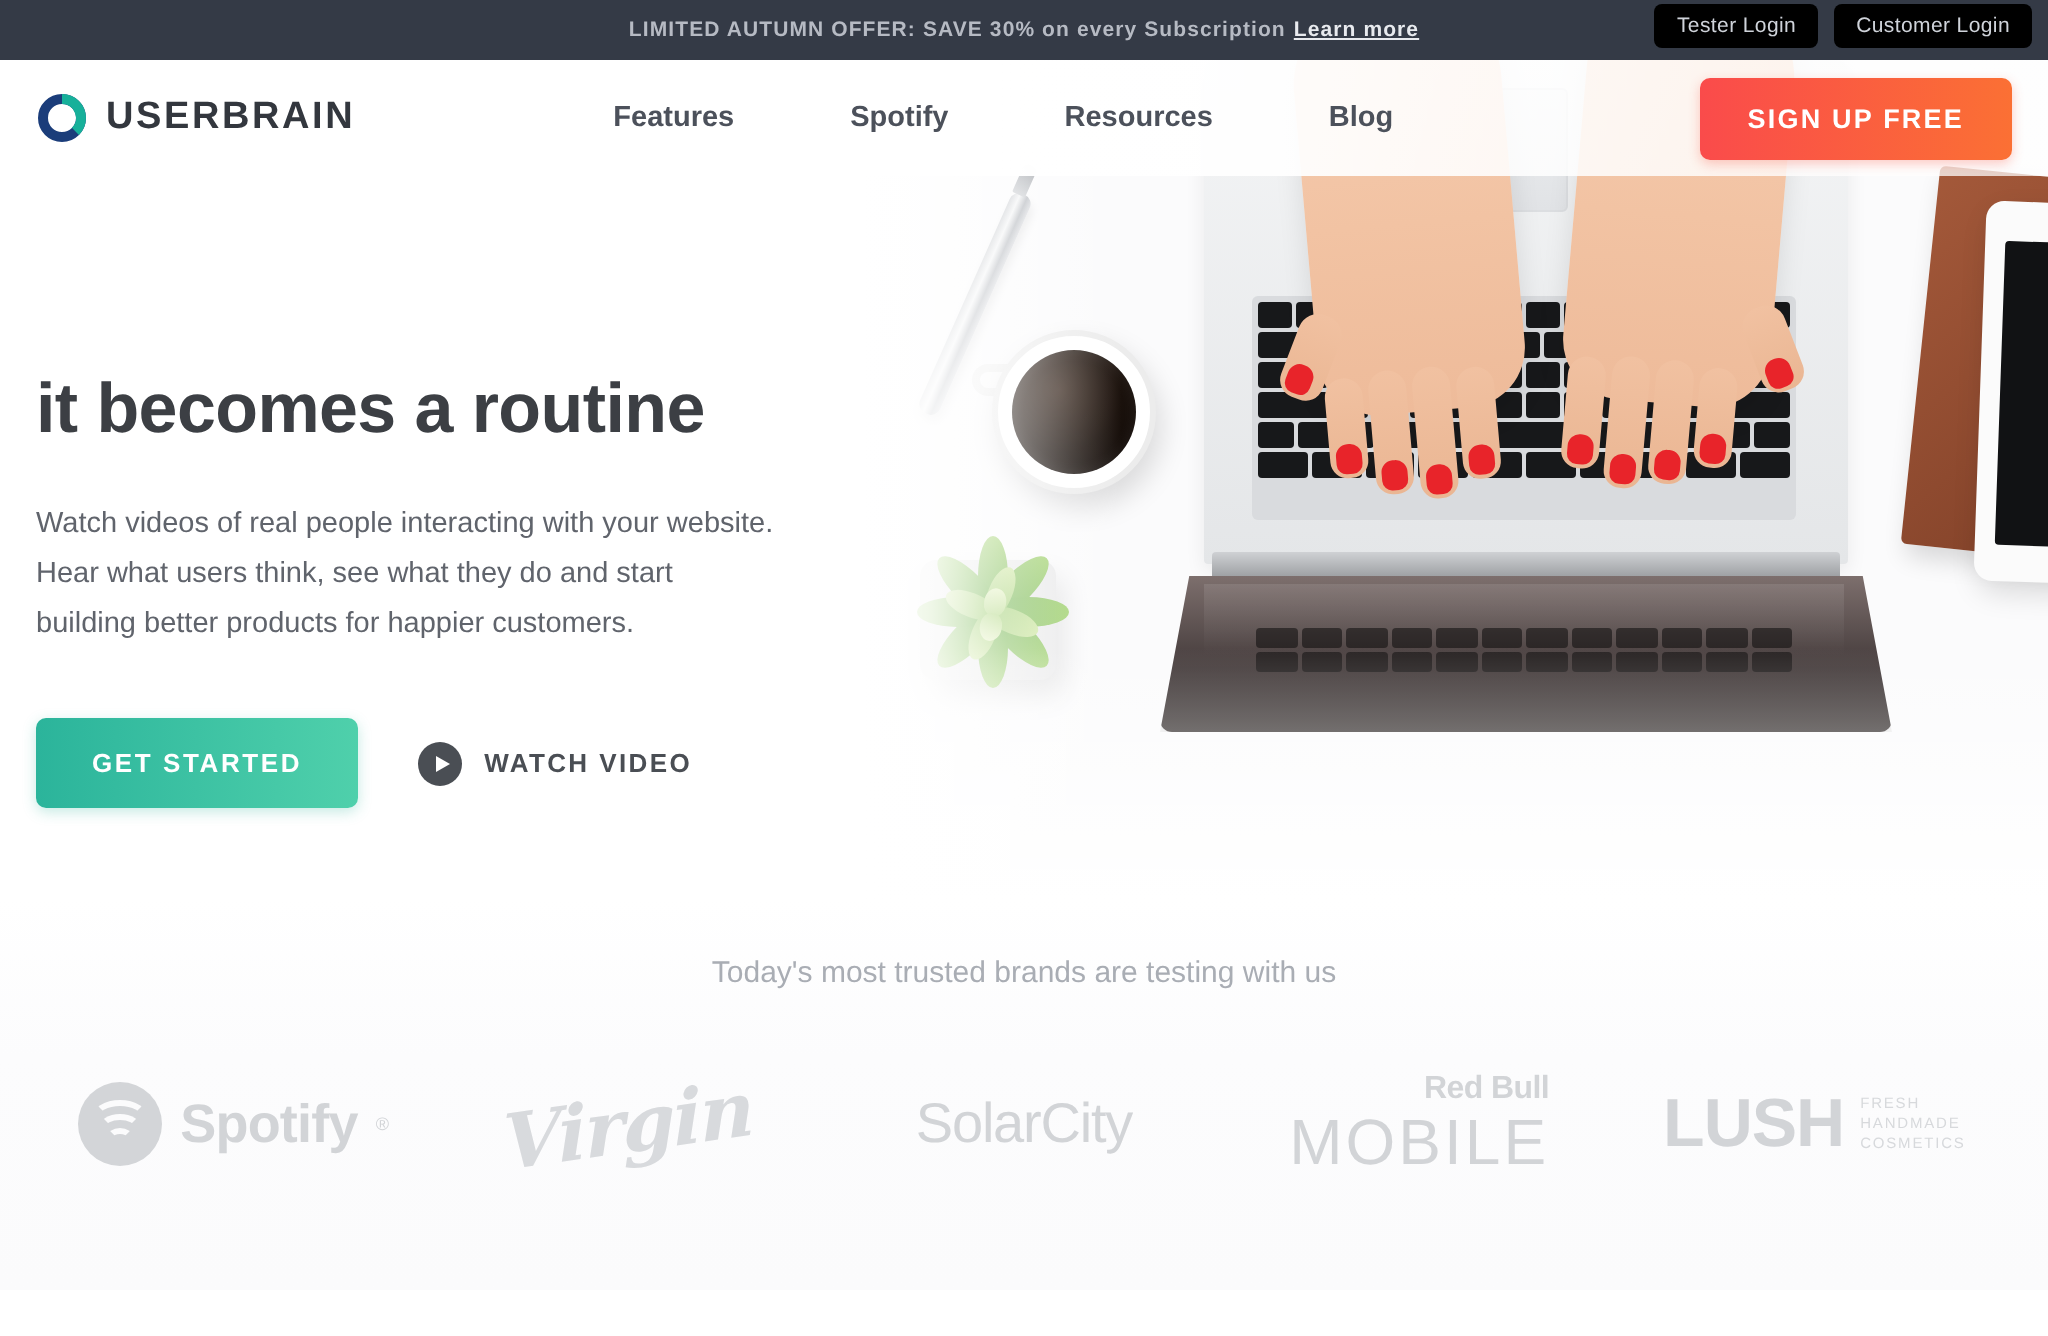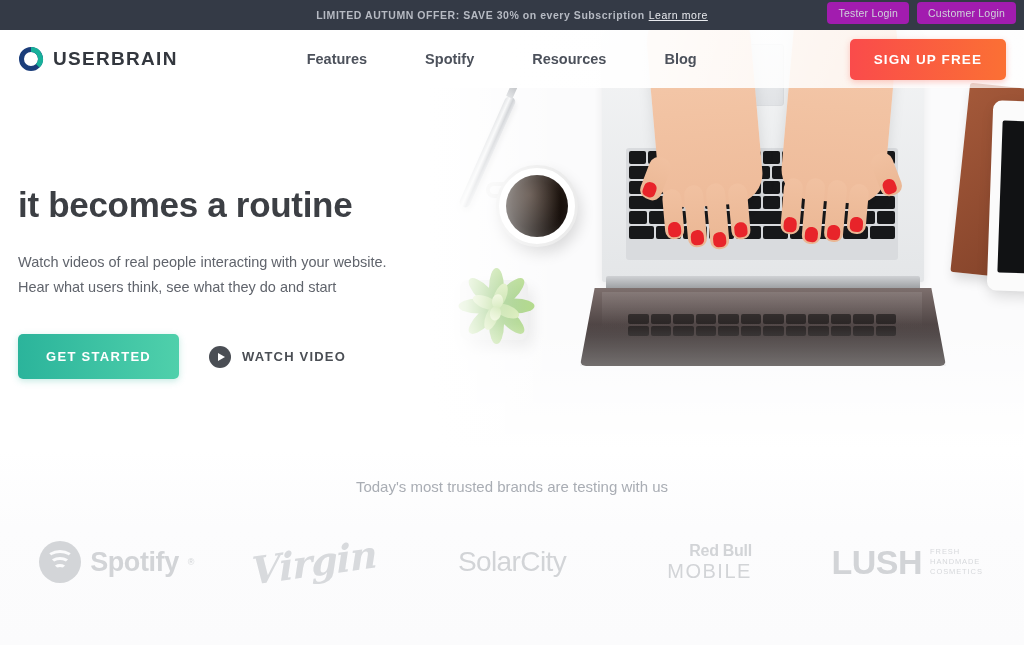--- a/index.html
+++ b/index.html
@@ -16,27 +16,27 @@
     position: absolute; top:0; left:0; width:1024px; height:30px;
     background:#343a46;
     display:flex; align-items:center; justify-content:center;
     z-index: 40;
   }
   .announce-text {
     font-size: 10.5px; letter-spacing: .55px; color:#b6bac3; font-weight:600;
     white-space: nowrap;
   }
   .announce-link {
-    color:#e8eaee; font-weight:400; text-decoration:underline; margin-left:4px;
+    color:#e8eaee; font-weight:700; text-decoration:underline; margin-left:4px;
   }
   .login-group {
     position:absolute; right:8px; top:2px; display:flex; gap:8px; align-items:center;
   }
   .login-btn {
-    background:#a21caf; color:#cfd3da; border-radius:4px;
+    background:#000000; color:#cfd3da; border-radius:4px;
     font-size:10.5px; padding:5px 11px; white-space:nowrap; letter-spacing:.2px;
   }
 
   
   .hero-photo {
     position:absolute; left:430px; top:30px; width:594px; height:420px;
     overflow:hidden; z-index:5;
     background:#fbfbfc;
   }
   .hero-photo::after{
@@ -249,21 +249,21 @@
   .virgin {
     font-family:"DejaVu Serif", serif; font-size:38px; font-style:italic;
     font-weight:700; color:#d8dadd; transform:rotate(-8deg) skewX(-6deg);
     letter-spacing:-1px;
   }
   
   .solarcity { font-size:28px; font-weight:400; color:#d2d4d7; letter-spacing:-.6px; }
   
   .redbull { text-align:right; line-height:1; }
   .rb-top { font-size:16px; font-weight:700; color:#d2d4d7; letter-spacing:-.3px; }
-  .rb-bot { font-size:20px; font-weight:400; color:#d2d4d7; letter-spacing:1.5px; margin-top:2px; }
+  .rb-bot { font-size:32px; font-weight:400; color:#d2d4d7; letter-spacing:1.5px; margin-top:2px; }
   
   .lush { display:flex; align-items:center; gap:8px; }
   .lush-main { font-size:34px; font-weight:700; color:#d2d4d7; letter-spacing:-.5px; }
   .lush-sub { font-size:7.5px; line-height:10px; color:#d7d9dc; letter-spacing:.9px; text-align:left; }
   .page-bottom {
     position:absolute; left:0; top:645px; width:1024px; height:23px; background:#ffffff; z-index:12;
   }
 </style>
 </head>
 <body>
@@ -481,20 +481,21 @@
   </div>
 
   <div class="hero-copy">
     <h1 class="headline">
       <br>
       <span>it becomes a routine</span>
     </h1>
     <p class="subcopy">
       <span>Watch videos of real people interacting with your website.</span><br>
       <span>Hear what users think, see what they do and start</span><br>
+      <span>building better products for happier customers.</span>
     </p>
     <div class="cta-row">
       <button class="get-started">GET STARTED</button>
       <div class="watch">
         <span class="play-circle">
             <span class="play-tri"></span>
           </span>
         <span class="watch-label">WATCH VIDEO</span>
       </div>
     </div>

